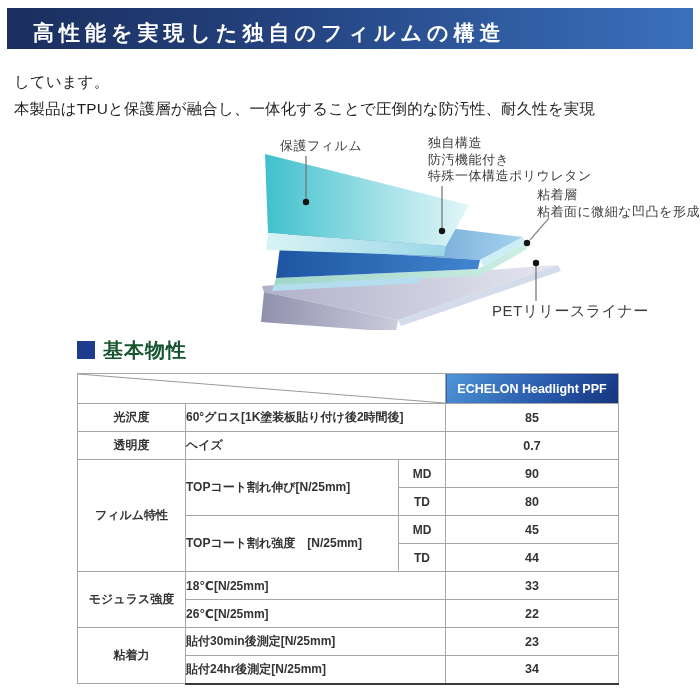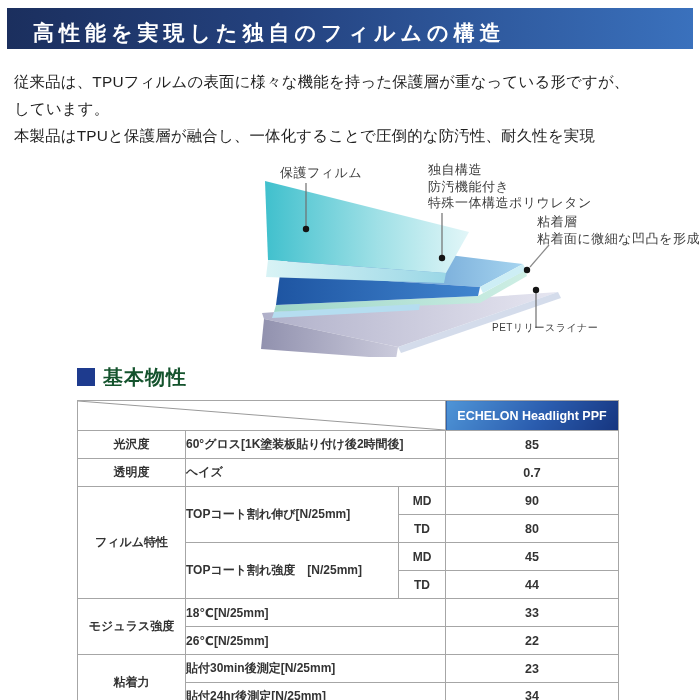--- a/index.html
+++ b/index.html
@@ -48,21 +48,20 @@
 </head>
 <body>
 
 <div>
 
   <div class="banner">
     <span>高性能を実現した独自のフィルムの構造</span>
   </div>
 
   <div class="intro">
-    <div>従来品は、TPUフィルムの表面に様々な機能を持った保護層が重なっている形ですが、</div>
     <div>しています。</div>
     <div>本製品はTPUと保護層が融合し、一体化することで圧倒的な防汚性、耐久性を実現</div>
   </div>
 
   <div class="diagram">
     <svg width="700" height="200" viewBox="0 0 700 200">
       <defs>
         <linearGradient id="gGrayTop" x1="0" y1="0" x2="1" y2="0">
           <stop offset="0" stop-color="#b0b0c9"></stop>
             <stop offset="1" stop-color="#e6e6f1"></stop>
@@ -127,21 +126,21 @@
       <div>独自構造</div>
       <div>防汚機能付き</div>
       <div>特殊一体構造ポリウレタン</div>
     </div>
 
     <div class="lbl" style="left:537px;top:57px">
       <div>粘着層</div>
       <div>粘着面に微細な凹凸を形成</div>
     </div>
 
-    <div class="lbl" style="left:492px;top:163px;font-size:10px">PETリリースライナー</div>
+    <div class="lbl" style="left:492px;top:173px;font-size:15px">PETリリースライナー</div>
   </div>
 
   <div class="section-head">
     <span class="sq"></span>
     <span class="ttl">基本物性</span>
   </div>
 
   <table class="spec">
     <colgroup>
         <col style="width:108px">

